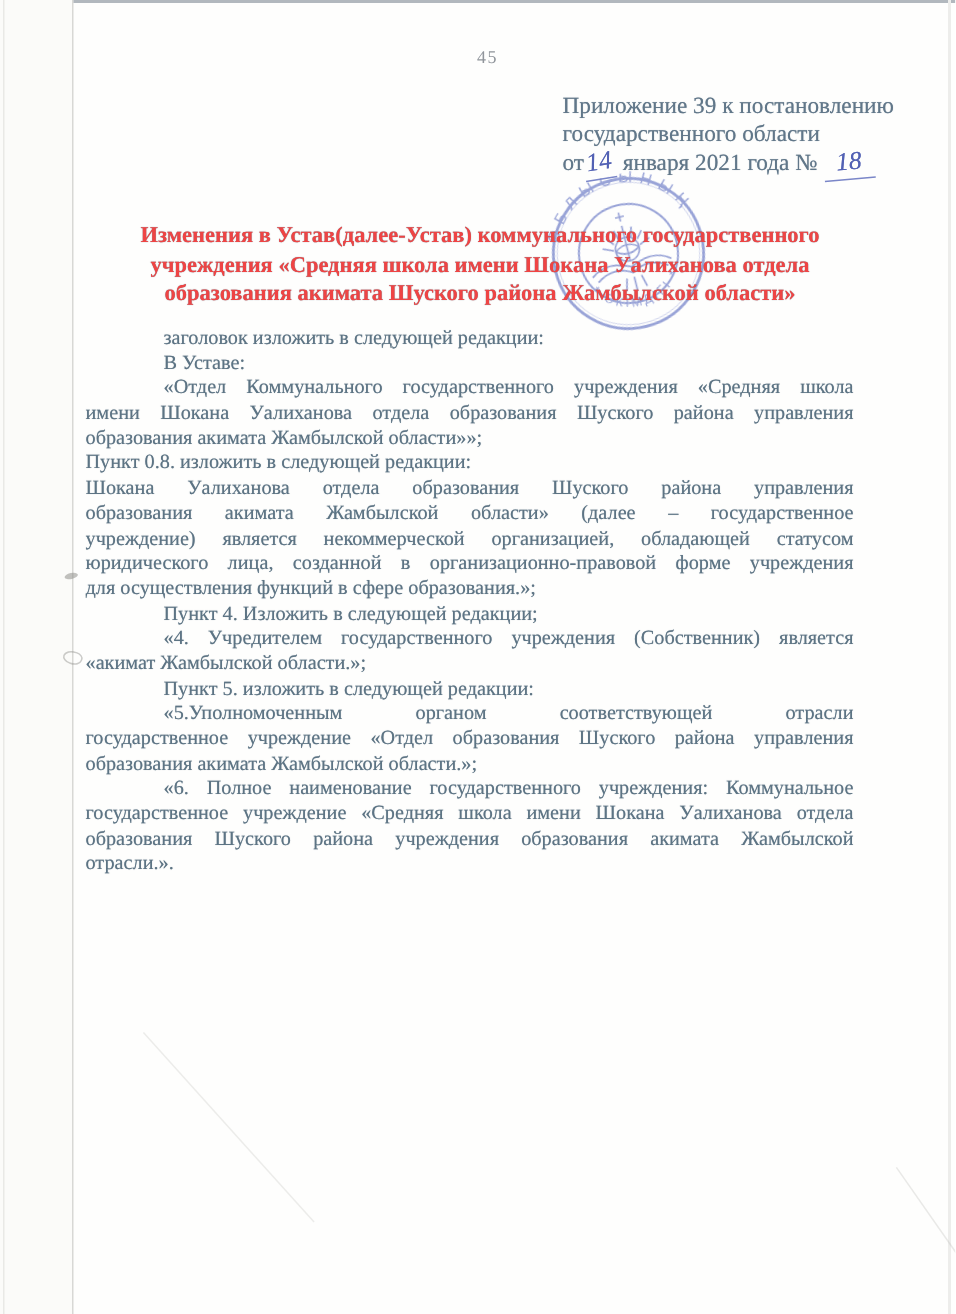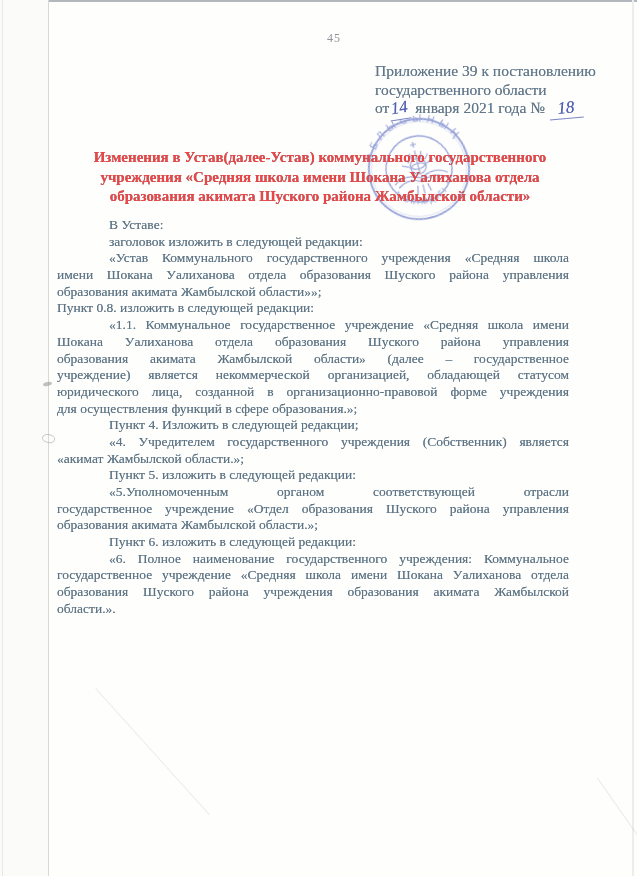--- a/index.html
+++ b/index.html
@@ -9,21 +9,21 @@
   .edge-strip-left{position:absolute;left:0;top:0;bottom:0;width:48px;background:#fbfbf9;}
   .edge-line-far-left{position:absolute;left:2px;top:0;bottom:0;width:1px;background:#e9e9e6;}
   .fold-line{position:absolute;left:48px;top:0;bottom:0;width:1px;background:#d8d8d5;}
   .top-edge{position:absolute;left:49px;right:0;top:0;height:2px;background:#98a0a8;opacity:.75;}
   .right-edge{position:absolute;right:3px;top:0;bottom:0;width:2px;background:#ededeb;}
   .smudge1{position:absolute;left:43px;top:382px;width:9px;height:4px;background:#8f8f8c;border-radius:50%;opacity:.55;transform:rotate(-12deg);}
   .smudge2{position:absolute;left:42px;top:434px;width:11px;height:7px;border:1.4px solid #9a9a96;border-radius:60% 40% 55% 45%;opacity:.5;transform:rotate(20deg);}
   .crease-bl{position:absolute;left:96px;top:688px;width:170px;height:1px;background:#b9b9b5;opacity:.25;transform:rotate(48deg);transform-origin:left top;}
   .crease-br{position:absolute;left:598px;top:778px;width:130px;height:1px;background:#b9b9b5;opacity:.3;transform:rotate(55deg);transform-origin:left top;}
   
-  .pagenum{position:absolute;left:318px;top:31px;width:32px;text-align:center;
+  .pagenum{position:absolute;left:318px;top:31px;width:32px;
            font-size:12px;color:#90959b;letter-spacing:1px;}
   .header{position:absolute;left:375px;top:62px;width:250px;font-size:15.5px;line-height:18.5px;
           color:#617789;text-shadow:0 0 .5px rgba(97,119,137,.75);}
   .hline3{white-space:nowrap;}
   .hand{font-style:italic;color:#5261b4;text-shadow:0 0 .4px rgba(82,97,180,.8);
         display:inline-block;font-size:17px;}
   .hand-day{transform:rotate(-9deg);border-bottom:1.6px solid #7a86c8;padding:0 2px 1px 2px;margin:0 1px 0 0;}
   .numwrap{display:inline-block;width:34px;text-align:center;border-bottom:1.6px solid #7a86c8;
            transform:rotate(-5deg);margin-left:4px;}
   .title{position:absolute;left:64px;top:148px;width:512px;text-align:center;
@@ -95,39 +95,37 @@
     </div>
   </div>
 
   <div class="title" id="title">
       <div class="title-line">Изменения в Устав(далее-Устав) коммунального государственного</div>
       <div class="title-line">учреждения «Средняя школа имени Шокана Уалиханова отдела</div>
       <div class="title-line">образования акимата Шуского района Жамбылской области»</div>
     </div>
 
   <div class="doc-body" id="bodylines">
+      <div class="bline ind">заголовок изложить в следующей редакции:</div>
       <div class="bline ind">В Уставе:</div>
-      <div class="bline ind">заголовок изложить в следующей редакции:</div>
-      <div class="bline ind just">«Устав Коммунального государственного учреждения «Средняя школа</div>
+      <div class="bline ind just">«Отдел Коммунального государственного учреждения «Средняя школа</div>
       <div class="bline just">имени Шокана Уалиханова отдела образования Шуского района управления</div>
       <div class="bline">образования акимата Жамбылской области»»;</div>
       <div class="bline">Пункт 0.8. изложить в следующей редакции:</div>
-      <div class="bline ind just">«1.1. Коммунальное государственное учреждение «Средняя школа имени</div>
       <div class="bline just">Шокана Уалиханова отдела образования Шуского района управления</div>
       <div class="bline just">образования акимата Жамбылской области» (далее – государственное</div>
       <div class="bline just">учреждение) является некоммерческой организацией, обладающей статусом</div>
       <div class="bline just">юридического лица, созданной в организационно-правовой форме учреждения</div>
       <div class="bline">для осуществления функций в сфере образования.»;</div>
       <div class="bline ind">Пункт 4. Изложить в следующей редакции;</div>
       <div class="bline ind just">«4. Учредителем государственного учреждения (Собственник) является</div>
       <div class="bline">«акимат Жамбылской области.»;</div>
       <div class="bline ind">Пункт 5. изложить в следующей редакции:</div>
       <div class="bline ind just">«5.Уполномоченным органом соответствующей отрасли</div>
       <div class="bline just">государственное учреждение «Отдел образования Шуского района управления</div>
       <div class="bline">образования акимата Жамбылской области.»;</div>
-      <div class="bline ind">Пункт 6. изложить в следующей редакции:</div>
       <div class="bline ind just">«6. Полное наименование государственного учреждения: Коммунальное</div>
       <div class="bline just">государственное учреждение «Средняя школа имени Шокана Уалиханова отдела</div>
       <div class="bline just">образования Шуского района учреждения образования акимата Жамбылской</div>
-      <div class="bline">области.».</div>
+      <div class="bline">отрасли.».</div>
     </div>
 
 </div>
 
 </body></html>

